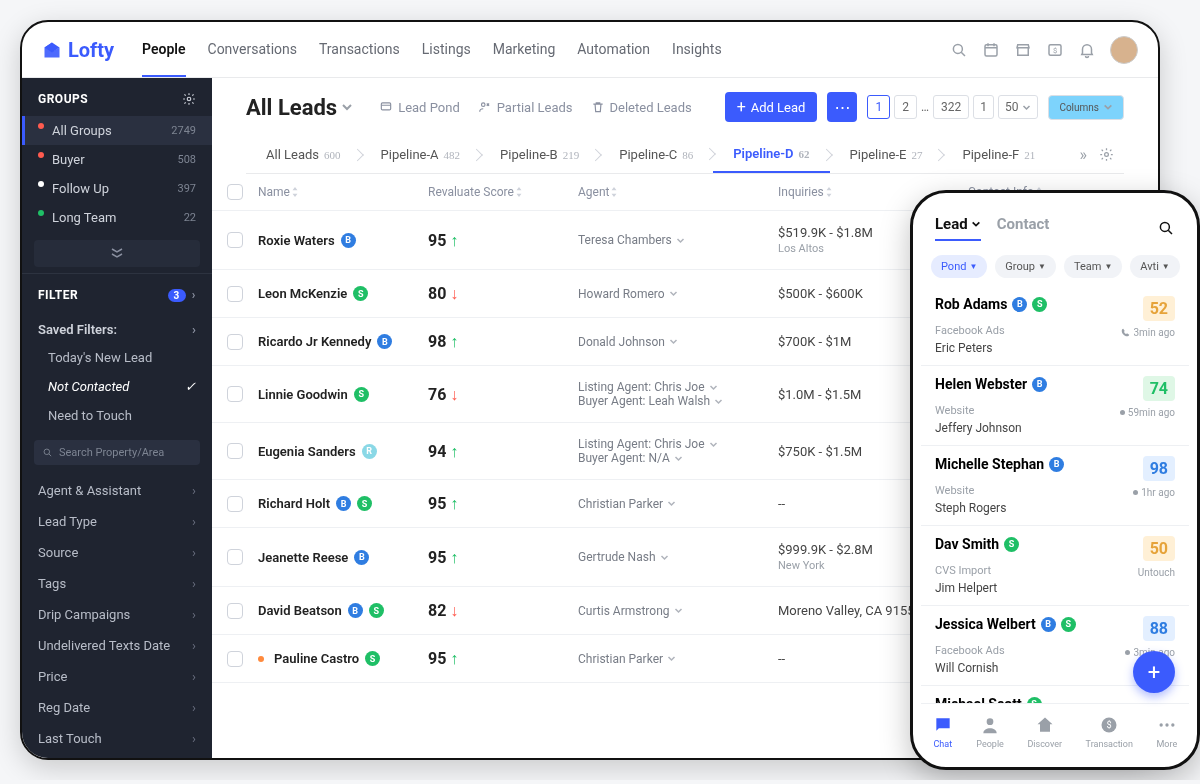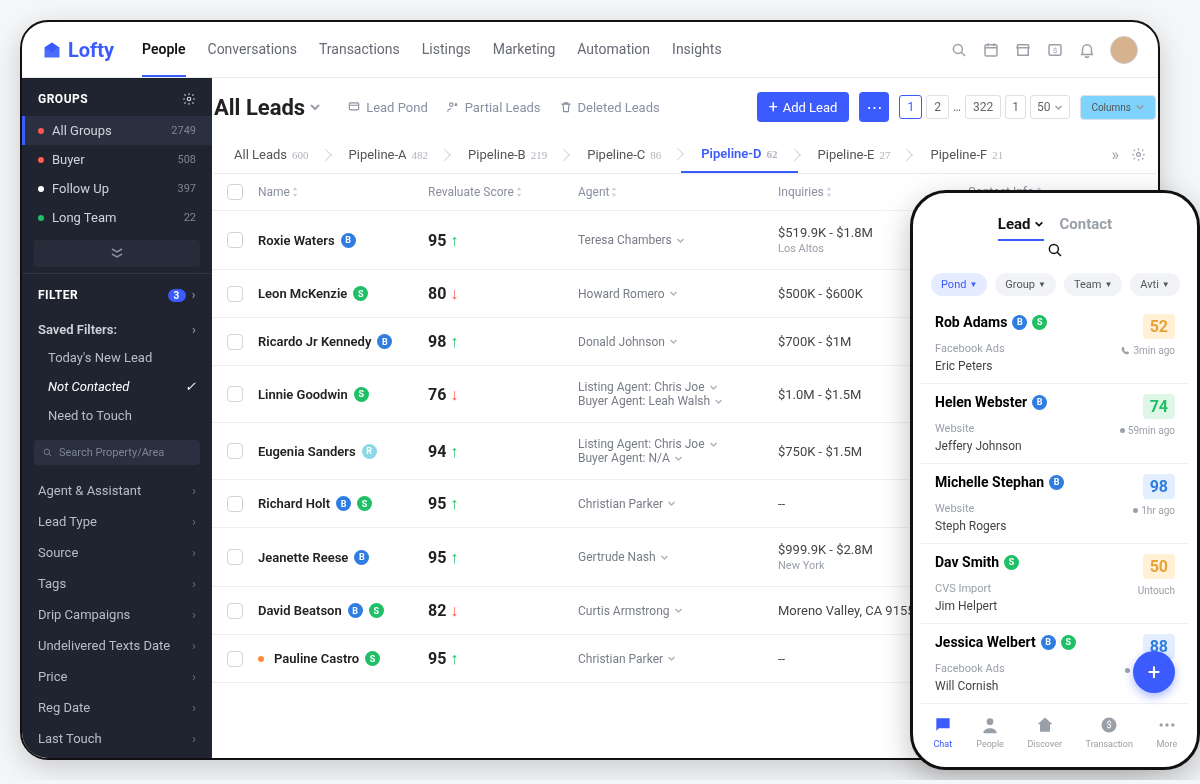--- a/index.html
+++ b/index.html
@@ -18,32 +18,32 @@
   .topbar-icons svg, .topbar-icons .icon { width: 18px; height: 18px; cursor: pointer; stroke: #9aa0a8; }
   .avatar { width: 28px; height: 28px; border-radius: 50%; background: #d7b28e; border: 1px solid #ccc; }
 
   .workspace { display: flex; height: calc(100% - 56px); }
   .sidebar { width: 190px; background: #1f2430; color: #cfd3db; display: flex; flex-direction: column; font-size: 13px; }
   .side-section-hdr { display: flex; align-items: center; justify-content: space-between; padding: 14px 16px 10px; color: #fff; font-weight: 700; letter-spacing: 0.5px; font-size: 12px; }
   .side-groups { border-bottom: 1px solid #2d3340; padding-bottom: 6px; }
   .side-group-item { display: flex; align-items: center; justify-content: space-between; padding: 7px 16px; cursor: pointer; }
   .side-group-item.active { background: #2a3040; border-left: 3px solid #3b5bfd; padding-left: 13px; }
   .dot { width: 6px; height: 6px; border-radius: 50%; margin-right: 8px; display: inline-block; }
-  .side-group-label { display: flex; align-items: center; }
+  .side-group-label { display: flex; }
   .side-group-count { color: #7d8492; font-size: 11px; }
   .side-expand { text-align: center; padding: 6px; background: #262c3a; margin: 8px 12px 0; border-radius: 4px; color: #8a90a0; cursor: pointer; }
   .filter-badge { background: #3b5bfd; color: #fff; font-size: 10px; border-radius: 8px; padding: 1px 6px; margin-left: 6px; }
   .saved-filters-hdr { padding: 10px 16px 6px; font-weight: 600; display: flex; justify-content: space-between; align-items: center; }
   .saved-filter { padding: 7px 16px 7px 26px; display: flex; justify-content: space-between; align-items: center; cursor: pointer; color: #b8bdc8; }
   .saved-filter.active { color: #fff; font-style: italic; }
   .search-box { margin: 10px 12px; background: #2a3040; border-radius: 4px; padding: 6px 8px; display: flex; align-items: center; gap: 6px; color: #7d8492; font-size: 11px; }
   .filter-row { padding: 8px 16px; display: flex; justify-content: space-between; align-items: center; cursor: pointer; color: #b8bdc8; }
 
   .main { flex: 1; background: #fff; overflow: hidden; display: flex; flex-direction: column; }
-  .content-hdr { padding: 14px 2px 0; }
+  .content-hdr { padding: 14px 34px 0; }
   .hdr-row1 { display: flex; align-items: center; gap: 10px; }
   .page-title { font-size: 22px; font-weight: 700; color: #222; display: flex; align-items: center; gap: 4px; }
   .hdr-links { display: flex; gap: 18px; margin-left: 16px; color: #8a90a0; font-size: 13px; }
   .hdr-link { display: flex; align-items: center; gap: 5px; cursor: pointer; }
   .hdr-actions { margin-left: auto; display: flex; align-items: center; gap: 10px; }
   .btn-primary { background: #3b5bfd; color: #fff; border: none; border-radius: 4px; padding: 7px 12px; font-size: 13px; display: flex; align-items: center; gap: 5px; cursor: pointer; }
   .btn-icon { background: #3b5bfd; width: 30px; height: 30px; border-radius: 4px; display: flex; align-items: center; justify-content: center; color: #fff; cursor: pointer; }
   .pager { display: flex; align-items: center; gap: 4px; font-size: 12px; color: #666; }
   .pager .pg { border: 1px solid #dcdfe5; border-radius: 3px; padding: 4px 7px; cursor: pointer; background: #fff; }
   .pager .pg.active { color: #3b5bfd; border-color: #3b5bfd; }
@@ -78,21 +78,21 @@
   .dot-orange { width: 6px; height: 6px; border-radius: 50%; background: #ff8a3d; display: inline-block; margin-right: 4px; }
   .sort-icn, .chev { width: 10px; height: 10px; color:#b0b4bc; }
 
   
   .device-phone {
     position: absolute; right: -20px; top: 170px; width: 290px; height: 580px;
     background: #fff; border: 3px solid #111; border-radius: 36px;
     box-shadow: 0 10px 30px rgba(0,0,0,0.25); overflow: hidden;
   }
   .phone-body { position: absolute; inset: 8px; background: #fff; border-radius: 28px; display: flex; flex-direction: column; overflow: hidden; }
-  .ph-top { display: flex; align-items: center; justify-content: space-between; padding: 14px 14px 6px; flex-direction: column; }
+  .ph-top { display: flex; align-items: center; justify-content: space-between; padding: 14px 14px 6px; }
   .ph-tabs { display: flex; gap: 16px; }
   .ph-tab { font-size: 15px; font-weight: 700; color: #9aa0a8; display: flex; align-items: center; gap: 3px; cursor: pointer; padding-bottom: 6px; border-bottom: 2px solid transparent; }
   .ph-tab.active { color: #111; border-bottom-color: #3b5bfd; }
   .ph-filters { display: flex; gap: 8px; padding: 8px 10px; align-items: center; overflow: hidden; }
   .chip { background: #f1f3f7; color: #555; font-size: 11px; padding: 5px 10px; border-radius: 14px; display: flex; align-items: center; gap: 3px; cursor: pointer; white-space: nowrap; }
   .chip.active { background: #e6ecff; color: #3b5bfd; }
   .ph-sort { margin-left: auto; color: #555; }
   .ph-list { flex: 1; overflow: hidden; }
   .ph-item { padding: 10px 14px; border-bottom: 1px solid #eef0f3; display: flex; justify-content: space-between; }
   .ph-item-l { }

